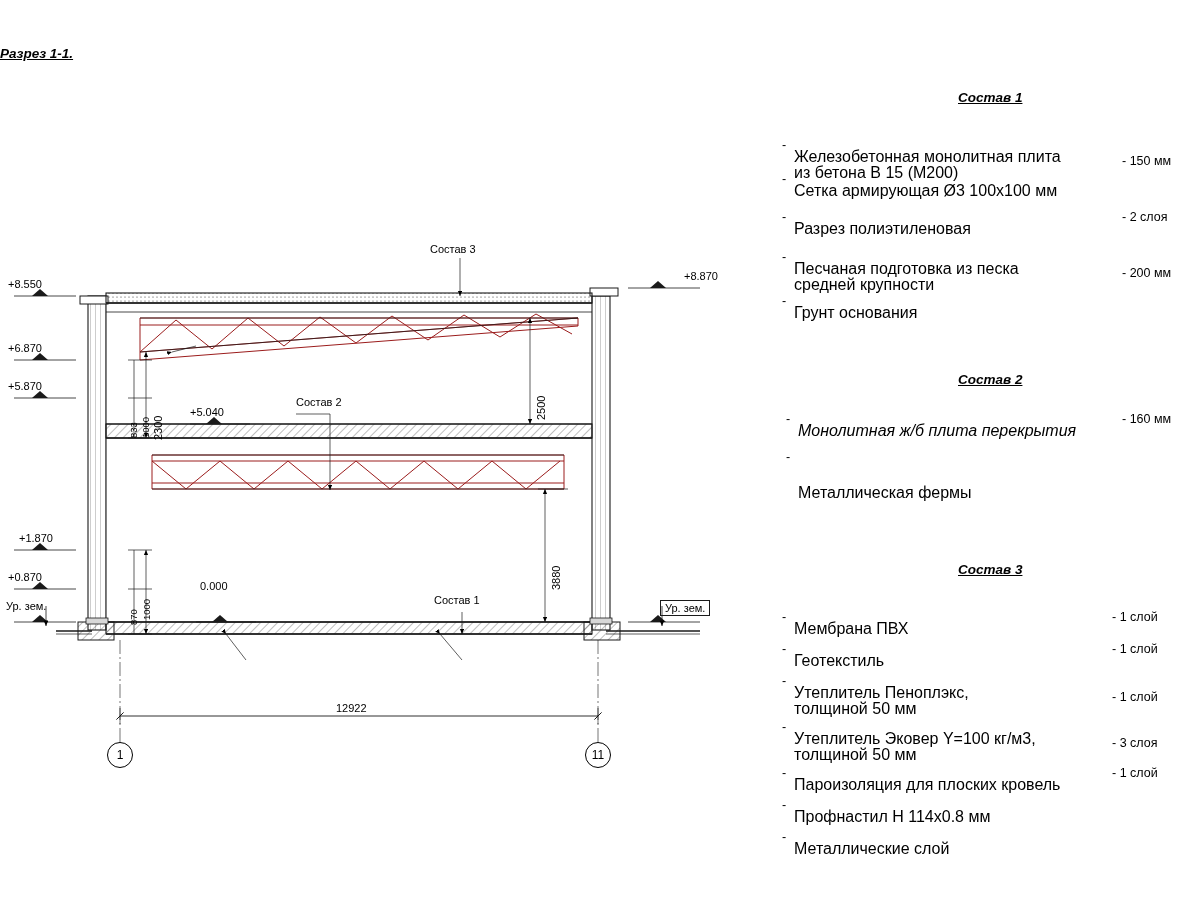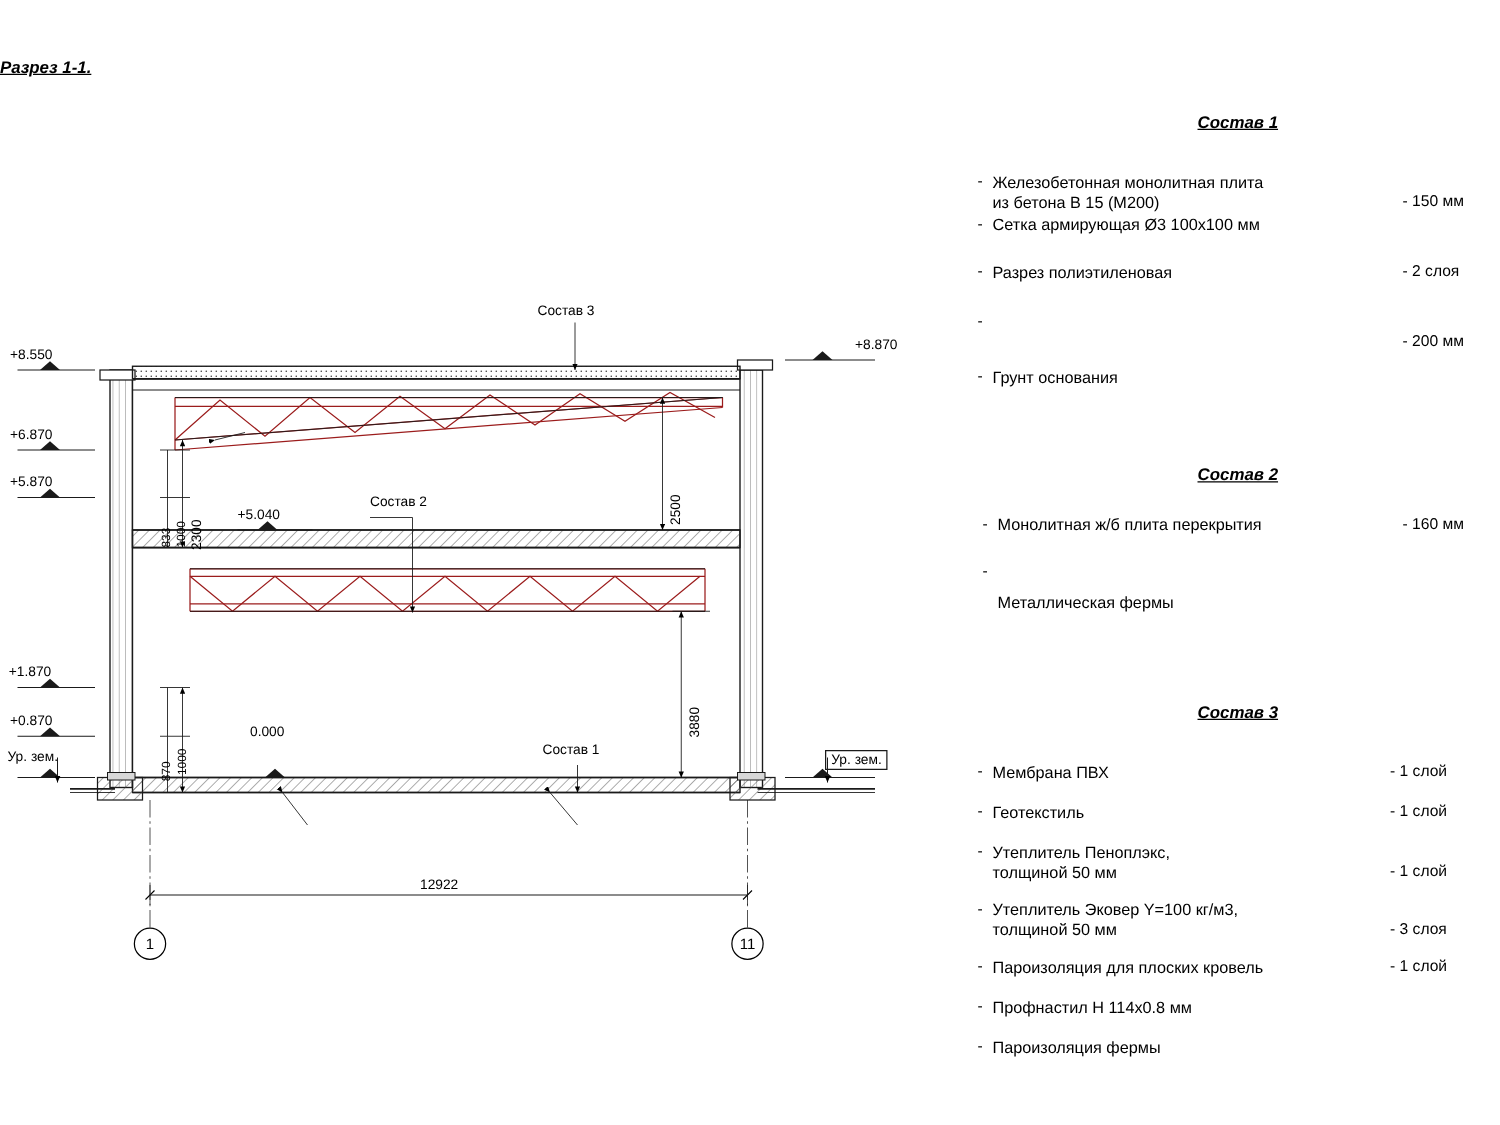--- a/index.html
+++ b/index.html
@@ -42,22 +42,22 @@
   .legend-block { position: absolute; }
   .legend-dash {
     position: absolute;
     left: 0;
     top: 0;
     font-size: 12.5px;
   }
   .legend-text {
     position: absolute;
     left: 12px;
-    top: 0;
-    font-size: 13px;
+    top: 11px;
+    font-size: 16px;
     line-height: 16px;
     white-space: pre-line;
   }
   .legend-qty {
     position: absolute;
     font-size: 12.5px;
     white-space: nowrap;
   }
 
   
@@ -271,21 +271,21 @@
         <line x1="662" y1="606" x2="662" y2="626" marker-end="url(#arrowEnd)"></line>
       </g>
     </g>
   </svg>
 
   <div class="draw-title" style="left:312px; top:160px;margin-top:46px;">Разрез 1-1.</div>
 
   <div class="lbl" style="left:8px; top:278px;">+8.550</div>
   <div class="lbl" style="left:8px; top:342px;">+6.870</div>
   <div class="lbl" style="left:8px; top:380px;">+5.870</div>
-  <div class="lbl" style="left:7px; top:532px;text-align:right;">+1.870</div>
+  <div class="lbl" style="left:19px; top:532px;text-align:right;">+1.870</div>
   <div class="lbl" style="left:8px; top:571px;">+0.870</div>
 
   <div class="lbl" style="left:684px; top:270px;">+8.870</div>
 
   <div class="lbl" style="left:190px; top:406px;">+5.040</div>
   <div class="lbl" style="left:200px; top:580px;">0.000</div>
 
   <div class="lbl" style="left:6px; top:600px;">Ур. зем.</div>
   <div class="lbl" style="left:660px; top:600px; border:1px solid #1a1a1a; padding:1px 4px;">Ур. зем.</div>
 
@@ -324,35 +324,37 @@
       <span class="legend-text">Сетка армирующая Ø3 100х100 мм</span>
       <span class="legend-qty" style="left:340px; top:0px;"></span>
     </div>
     <div style="position:relative; height:40px;">
       <span class="legend-dash">-</span>
       <span class="legend-text">Разрез полиэтиленовая</span>
       <span class="legend-qty" style="left:340px; top:0px;">-  2 слоя</span>
     </div>
     <div style="position:relative; height:44px;">
       <span class="legend-dash">-</span>
+      <span class="legend-text">Песчаная подготовка из песка
+средней крупности</span>
       <span class="legend-qty" style="left:340px; top:16px;">- 200 мм</span>
     </div>
     <div style="position:relative; height:28px;">
       <span class="legend-dash">-</span>
       <span class="legend-text">Грунт основания</span>
       <span class="legend-qty" style="left:340px; top:0px;"></span>
     </div>
   </div>
 
   <div class="legend-title" style="position:absolute; left:958px; top:372px;">Состав 2</div>
 
   <div class="legend-block" style="left:782px; top:412px; width:400px;">
     <div style="position:relative; height:38px;">
       <span class="legend-dash" style="left:4px;">-</span>
-      <span class="legend-text" style="left:16px;">Монолитная ж/б плита перекрытия</span>
+      <span class="legend-text" style="left:16px;font-style:italic;">Монолитная ж/б плита перекрытия</span>
       <span class="legend-qty" style="left:340px; top:0px;">- 160 мм</span>
     </div>
     <div style="position:relative; height:28px;">
       <span class="legend-dash" style="left:4px;">-</span>
       <span class="legend-text" style="left:16px;margin-top:24px;">Металлическая фермы</span>
       <span class="legend-qty" style="left:340px; top:0px;"></span>
     </div>
   </div>
 
   <div class="legend-title" style="position:absolute; left:958px; top:562px;">Состав 3</div>
@@ -385,18 +387,18 @@
       <span class="legend-text">Пароизоляция для плоских кровель</span>
       <span class="legend-qty" style="left:330px; top:0px;">- 1 слой</span>
     </div>
     <div style="position:relative; height:32px;">
       <span class="legend-dash">-</span>
       <span class="legend-text">Профнастил Н 114х0.8 мм</span>
       <span class="legend-qty" style="left:330px; top:0px;"></span>
     </div>
     <div style="position:relative; height:32px;">
       <span class="legend-dash">-</span>
-      <span class="legend-text">Пароизоляция фермы</span>
+      <span class="legend-text">Металлические слой</span>
       <span class="legend-qty" style="left:330px; top:0px;"></span>
     </div>
   </div>
 
 </div>
 
 </body></html>

